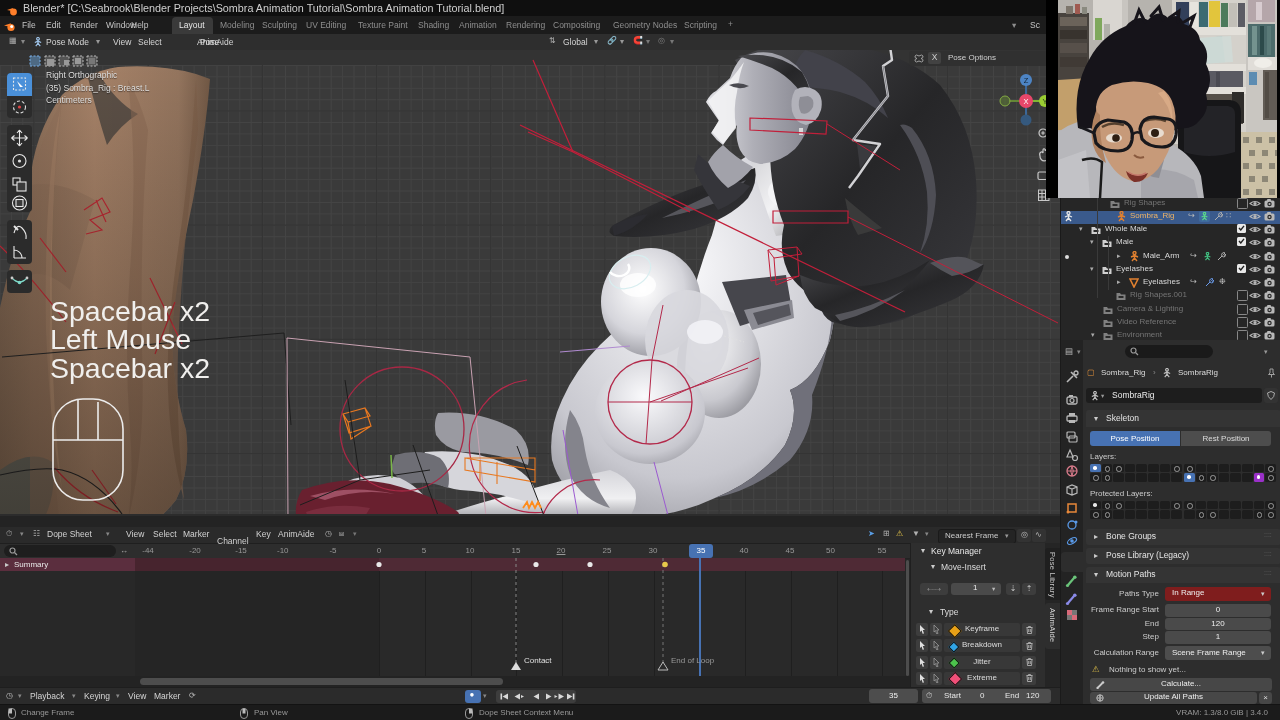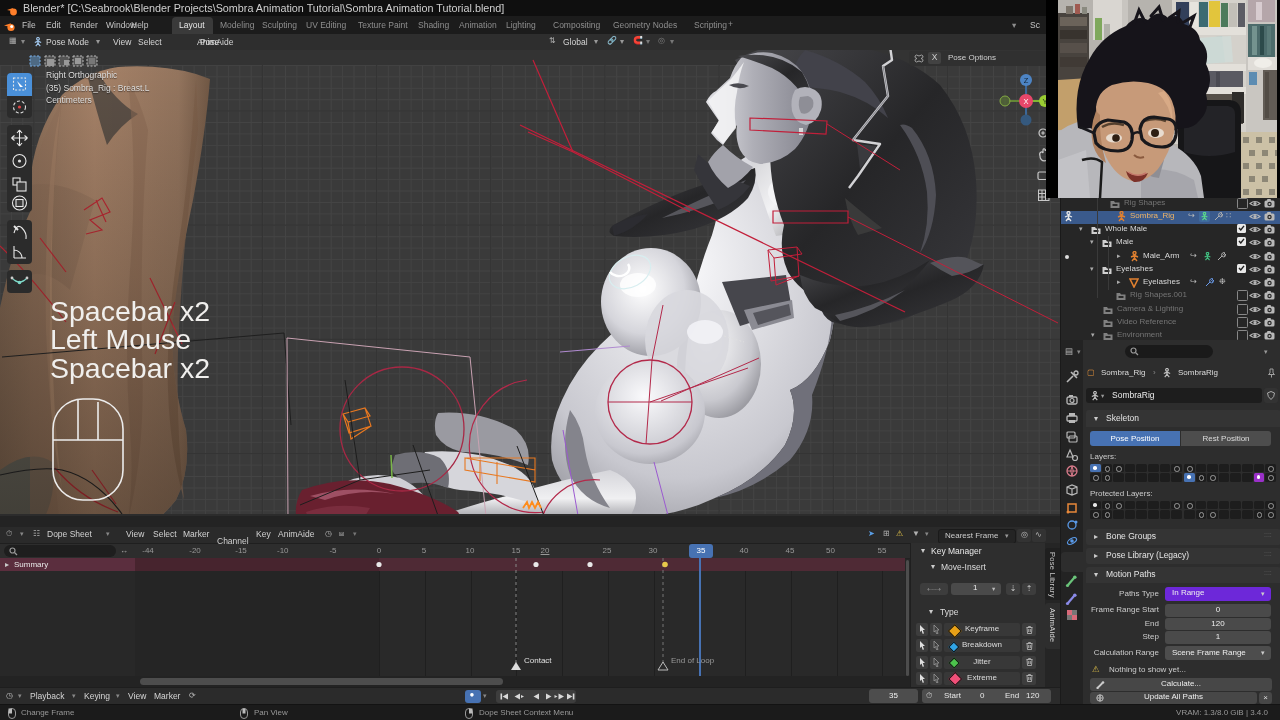--- a/index.html
+++ b/index.html
@@ -38,24 +38,24 @@
   </div>
   <div class="abs" style="left:172px;top:17px;width:41px;height:17px;background:#3a3a3a;border-radius:4px 4px 0 0;"></div>
   <div class="abs t" style="left:0;top:16px;height:18px;font-size:8.5px;color:#8e8e8e;">
     <span class="abs" style="left:179px;top:4px;color:#e8e8e8;">Layout</span>
     <span class="abs" style="left:220px;top:4px;">Modeling</span>
     <span class="abs" style="left:262px;top:4px;">Sculpting</span>
     <span class="abs" style="left:306px;top:4px;">UV Editing</span>
     <span class="abs" style="left:358px;top:4px;">Texture Paint</span>
     <span class="abs" style="left:418px;top:4px;">Shading</span>
     <span class="abs" style="left:459px;top:4px;">Animation</span>
-    <span class="abs" style="left:506px;top:4px;">Lighting</span>
+    <span class="abs" style="left:506px;top:4px;">Rendering</span>
     <span class="abs" style="left:553px;top:4px;">Compositing</span>
     <span class="abs" style="left:613px;top:4px;">Geometry Nodes</span>
-    <span class="abs" style="left:684px;top:4px;margin-left:10px;">Scripting</span>
+    <span class="abs" style="left:684px;top:4px;">Scripting</span>
     <span class="abs" style="left:728px;top:3px;">+</span>
     <span class="abs" style="left:1012px;top:4px;">▾</span>
     <span class="abs" style="left:1030px;top:4px;color:#c5c5c5;">Sc</span>
   </div>
 
   <div class="abs" style="left:0;top:34px;width:1060px;height:16px;background:#2e2e2e;"></div>
   <div class="abs t" style="left:0;top:34px;height:16px;font-size:8.5px;color:#d6d6d6;">
     <span class="abs" style="left:9px;top:2px;color:#b0b0b0;font-size:8px;">▦</span>
     <span class="abs" style="left:21px;top:3px;color:#888;font-size:8px;">▾</span>
     <svg class="abs" style="left:33px;top:3px;" width="10" height="10" viewBox="0 0 11 11">
@@ -591,21 +591,21 @@
     <div class="abs t" style="left:0;top:17px;height:14px;font-size:8px;color:#989898;" id="ruler">
         <span class="abs" style="left:138px;top:2px;width:20px;text-align:center;">-44</span>
         <span class="abs" style="left:185px;top:2px;width:20px;text-align:center;">-20</span>
         <span class="abs" style="left:231px;top:2px;width:20px;text-align:center;">-15</span>
         <span class="abs" style="left:277px;top:2px;width:20px;">-10</span>
         <span class="abs" style="left:323px;top:2px;width:20px;text-align:center;">-5</span>
         <span class="abs" style="left:369px;top:2px;width:20px;text-align:center;">0</span>
         <span class="abs" style="left:414px;top:2px;width:20px;text-align:center;">5</span>
         <span class="abs" style="left:460px;top:2px;width:20px;text-align:center;">10</span>
         <span class="abs" style="left:506px;top:2px;width:20px;text-align:center;">15</span>
-        <span class="abs" style="left:535px;top:2px;width:20px;text-align:center;text-decoration:underline;">20</span>
+        <span class="abs" style="left:551px;top:2px;width:20px;text-align:center;text-decoration:underline;">20</span>
         <span class="abs" style="left:597px;top:2px;width:20px;text-align:center;">25</span>
         <span class="abs" style="left:643px;top:2px;width:20px;text-align:center;">30</span>
         <span class="abs" style="left:734px;top:2px;width:20px;text-align:center;">40</span>
         <span class="abs" style="left:780px;top:2px;width:20px;text-align:center;">45</span>
         <span class="abs" style="left:826px;top:2px;width:20px;text-align:left;">50</span>
         <span class="abs" style="left:872px;top:2px;width:20px;text-align:center;">55</span>
       </div>
 
     <div class="abs" style="left:4px;top:18px;width:112px;height:12px;background:#1e1e1e;border-radius:6px;">
       <svg class="abs" style="left:5px;top:2px;" width="9" height="9" viewBox="0 0 9 9">
@@ -1299,21 +1299,21 @@
         <span class="abs t" style="left:20px;top:2px;font-size:8.5px;color:#e5e5e5;">Pose Library (Legacy)</span>
         <span class="abs t" style="left:178px;top:2px;font-size:7px;color:#5f5f5f;">::::</span>
       </div>
       <div class="abs" style="left:25px;top:227px;width:195px;height:16px;background:#343434;border-radius:3px 3px 0 0;">
         <span class="abs t" style="left:8px;top:3px;font-size:8px;color:#ccc;">▾</span>
         <span class="abs t" style="left:20px;top:2px;font-size:8.5px;color:#e5e5e5;">Motion Paths</span>
         <span class="abs t" style="left:178px;top:2px;font-size:7px;color:#5f5f5f;">::::</span>
       </div>
 
       <span class="abs t" style="left:33px;top:249px;width:65px;text-align:right;font-size:8px;color:#ccc;">Paths Type</span>
-      <div class="abs" style="left:104px;top:247px;width:106px;height:14px;background:#6d28d9;border-radius:3px;">
+      <div class="abs" style="left:104px;top:247px;width:106px;height:14px;background:#7f1d1d;border-radius:3px;">
         <span class="abs t" style="left:7px;top:1px;font-size:8px;color:#eee;">In Range</span>
         <span class="abs t" style="left:96px;top:3px;font-size:7px;color:#ccc;">▾</span>
       </div>
       <span class="abs t" style="left:10px;top:265px;width:88px;text-align:right;font-size:8px;color:#ccc;">Frame Range Start</span>
       <div class="abs" style="left:104px;top:264px;width:106px;height:12.5px;background:#4a4a4a;border-radius:3px;color:#eee;font-size:8px;text-align:center;line-height:12.5px;">0</div>
       <span class="abs t" style="left:10px;top:278.5px;width:88px;text-align:right;font-size:8px;color:#ccc;">End</span>
       <div class="abs" style="left:104px;top:277.5px;width:106px;height:12.5px;background:#4a4a4a;border-radius:3px;color:#eee;font-size:8px;text-align:center;line-height:12.5px;">120</div>
       <span class="abs t" style="left:10px;top:292px;width:88px;text-align:right;font-size:8px;color:#ccc;">Step</span>
       <div class="abs" style="left:104px;top:291px;width:106px;height:12.5px;background:#4a4a4a;border-radius:3px;color:#eee;font-size:8px;text-align:center;line-height:12.5px;">1</div>
       <span class="abs t" style="left:10px;top:308px;width:88px;text-align:right;font-size:8px;color:#ccc;">Calculation Range</span>

